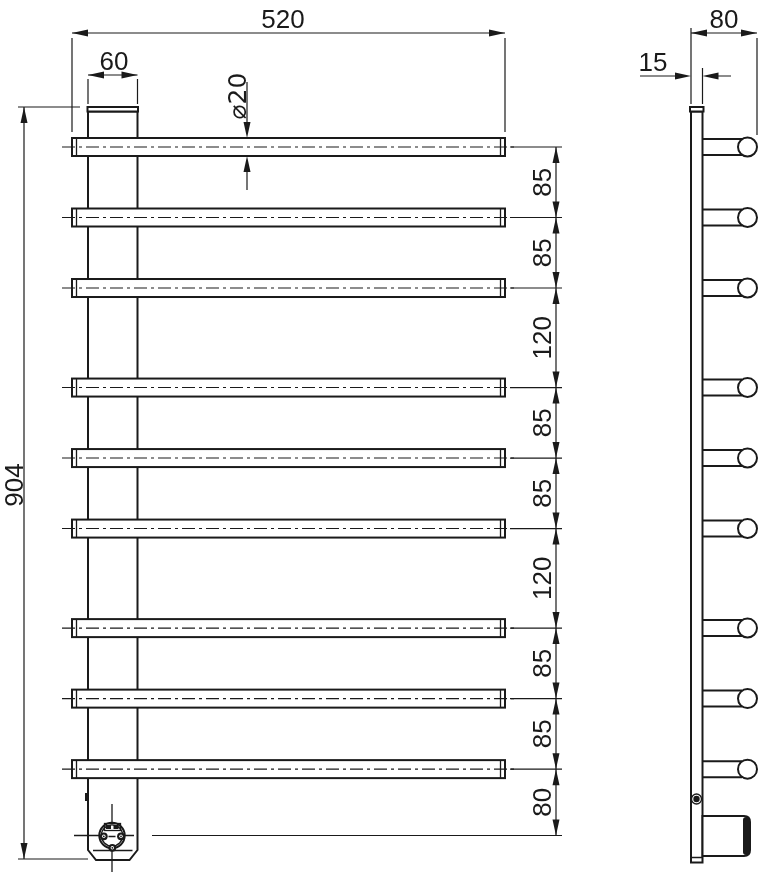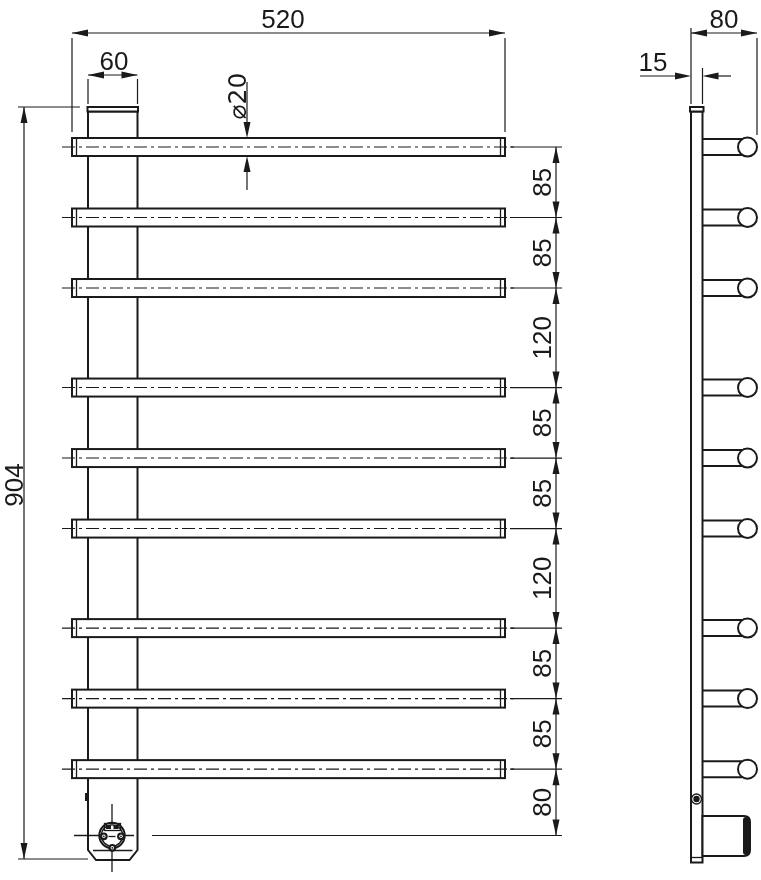--- a/index.html
+++ b/index.html
@@ -1,17 +1,17 @@
 <!DOCTYPE html>
 <html><head>
 <meta charset="utf-8">
 <style>
   html,body{margin:0;padding:0;background:#fff;}
   .stage{position:relative;width:761px;height:880px;background:#fff;overflow:hidden;
-         font-family:"Liberation Sans",sans-serif;}
+         font-family:"Liberation Sans",sans-serif;border-radius:24px;}
   svg{display:block;}
   .obj{stroke:#1a1a1a;stroke-width:2;fill:#fff;}
   .objf{fill:#1a1a1a;stroke:none;}
   .thin{stroke:#1a1a1a;stroke-width:1.3;fill:none;}
   .cl{stroke:#1a1a1a;stroke-width:1.1;fill:none;stroke-dasharray:13 4 3 4;}
   .dimln{stroke:#1a1a1a;stroke-width:1.2;fill:none;}
   .arr{fill:#1a1a1a;stroke:none;}
   .dim-label{font-family:"Liberation Sans",sans-serif;font-size:26px;fill:#1a1a1a;}
   .dia{font-family:"DejaVu Sans",sans-serif;font-size:25px;}
 </style>

